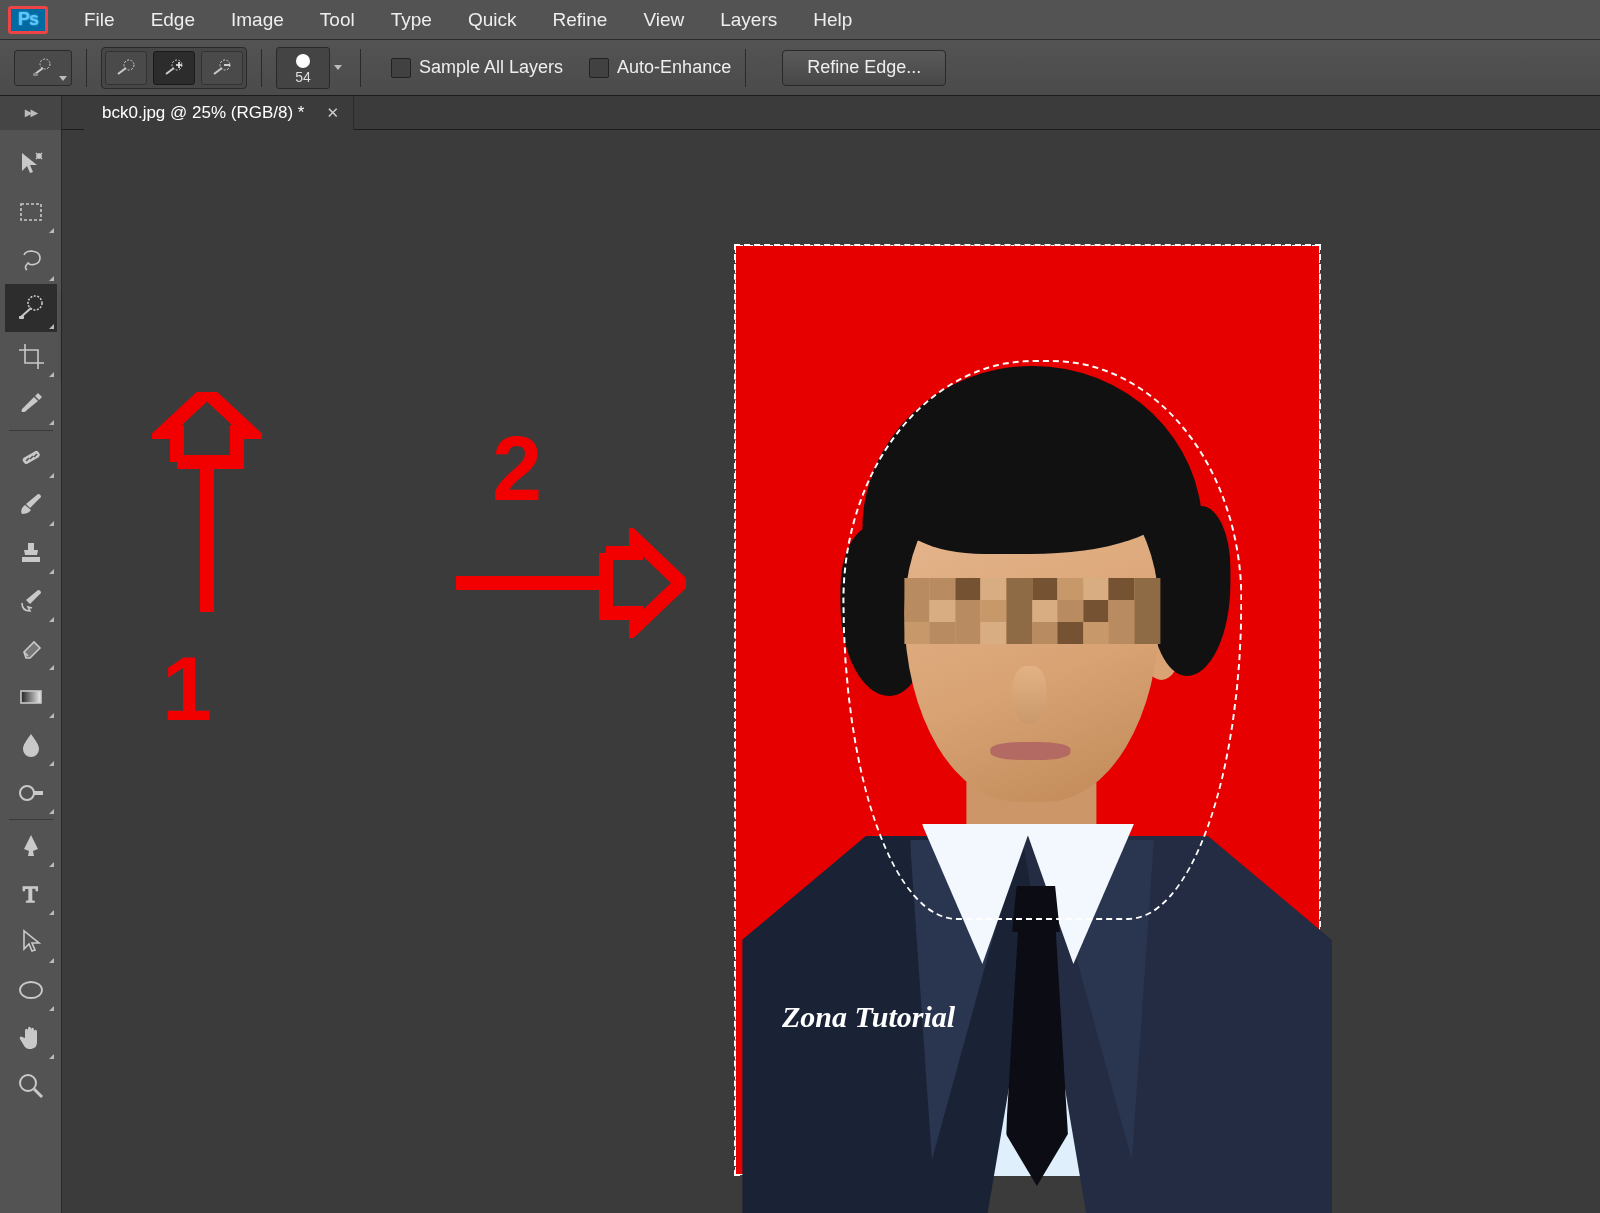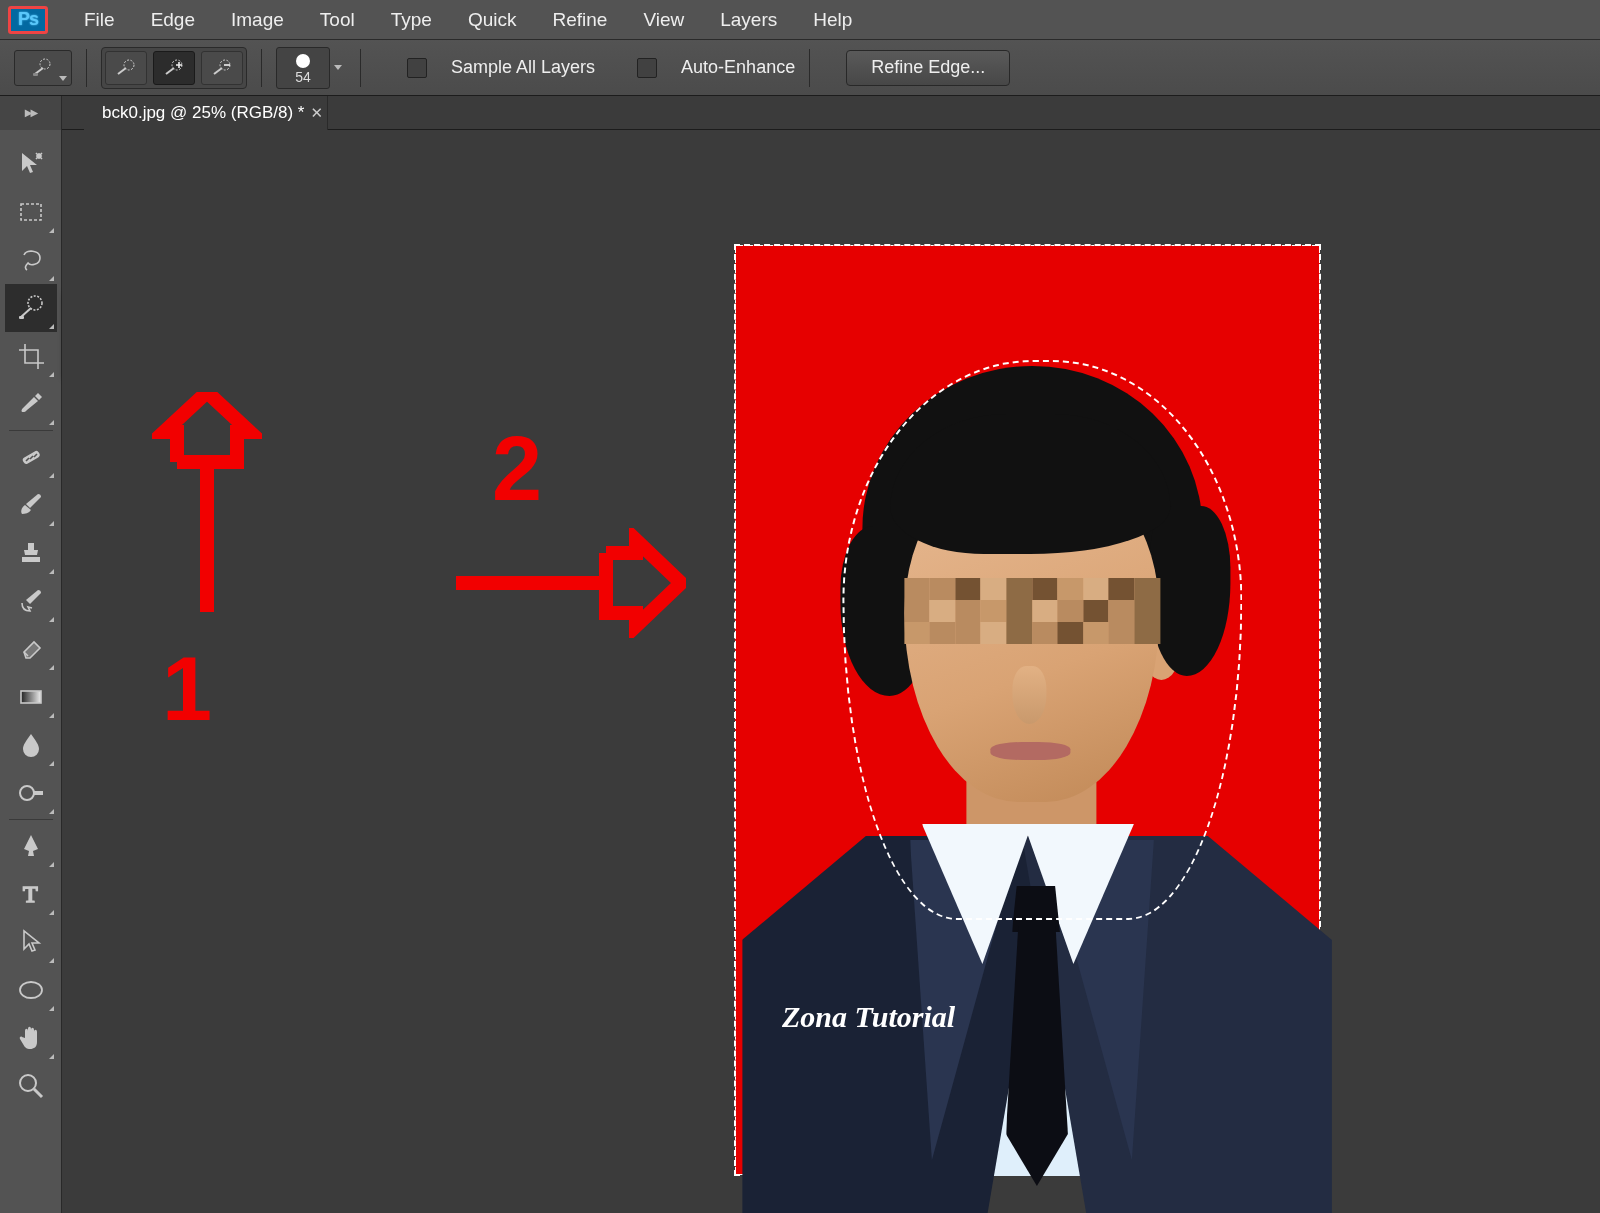--- a/index.html
+++ b/index.html
@@ -33,34 +33,34 @@
   .mini-btn.active{background:#2c2c2c;border-color:#1a1a1a}
   .mini-btn svg{width:22px;height:18px}
   .brush-box{width:54px;height:42px;border:1px solid #292929;border-radius:3px;
     background:#444;display:flex;flex-direction:column;align-items:center;
     justify-content:center;line-height:1;position:relative}
   .brush-circle{width:14px;height:14px;border-radius:50%;background:#fff;margin-top:2px}
   .brush-size{font-size:14px;color:#ddd;margin-top:2px}
   .brush-dd{width:16px;height:42px;display:flex;align-items:center;justify-content:center}
   .brush-dd .dd{width:0;height:0;border-left:4px solid transparent;
     border-right:4px solid transparent;border-top:5px solid #bbb}
-  .check{display:flex;align-items:center;gap:24px;font-size:18px;color:#eee;margin-left:32px}
+  .check{display:flex;align-items:center;gap:8px;font-size:18px;color:#eee;margin-left:16px}
   .cbox{width:20px;height:20px;border:1px solid #222;border-radius:2px;background:#414141}
   .btn{height:36px;padding:0 24px;border:1px solid #282828;border-radius:4px;
     background:linear-gradient(#5a5a5a,#474747);display:flex;align-items:center;
     font-size:18px;color:#eee;margin-left:22px}
 
   
   .tabstrip{display:flex;align-items:center;height:34px;background:#3b3b3b;
     border-bottom:1px solid #1c1c1c}
   .expand-handle{width:62px;height:34px;background:#454545;border-right:1px solid #292929;
     display:flex;align-items:center;justify-content:center}
   .expand-handle span{color:#bbb;font-size:10px;letter-spacing:-2px}
   .tab{display:flex;align-items:center;height:34px;background:#3b3b3b;
-    border-right:1px solid #2a2a2a;padding:0 4px 0 18px;font-size:17px;color:#fff;
+    border-right:1px solid #2a2a2a;padding:0 14px 0 18px;font-size:17px;color:#fff;gap:16px;
     margin-left:22px}
   .tab-close{font-size:15px;color:#ccc;margin-left:6px}
 
   
   .workarea{position:relative;display:flex;height:1083px}
   .toolbar{width:62px;background:#535353;border-right:1px solid #292929;
     display:flex;flex-direction:column;align-items:center;padding-top:10px}
   .tool{width:52px;height:48px;display:flex;align-items:center;
     justify-content:center;position:relative;margin-bottom:0}
   .tool.sel{background:#2d2d2d}

